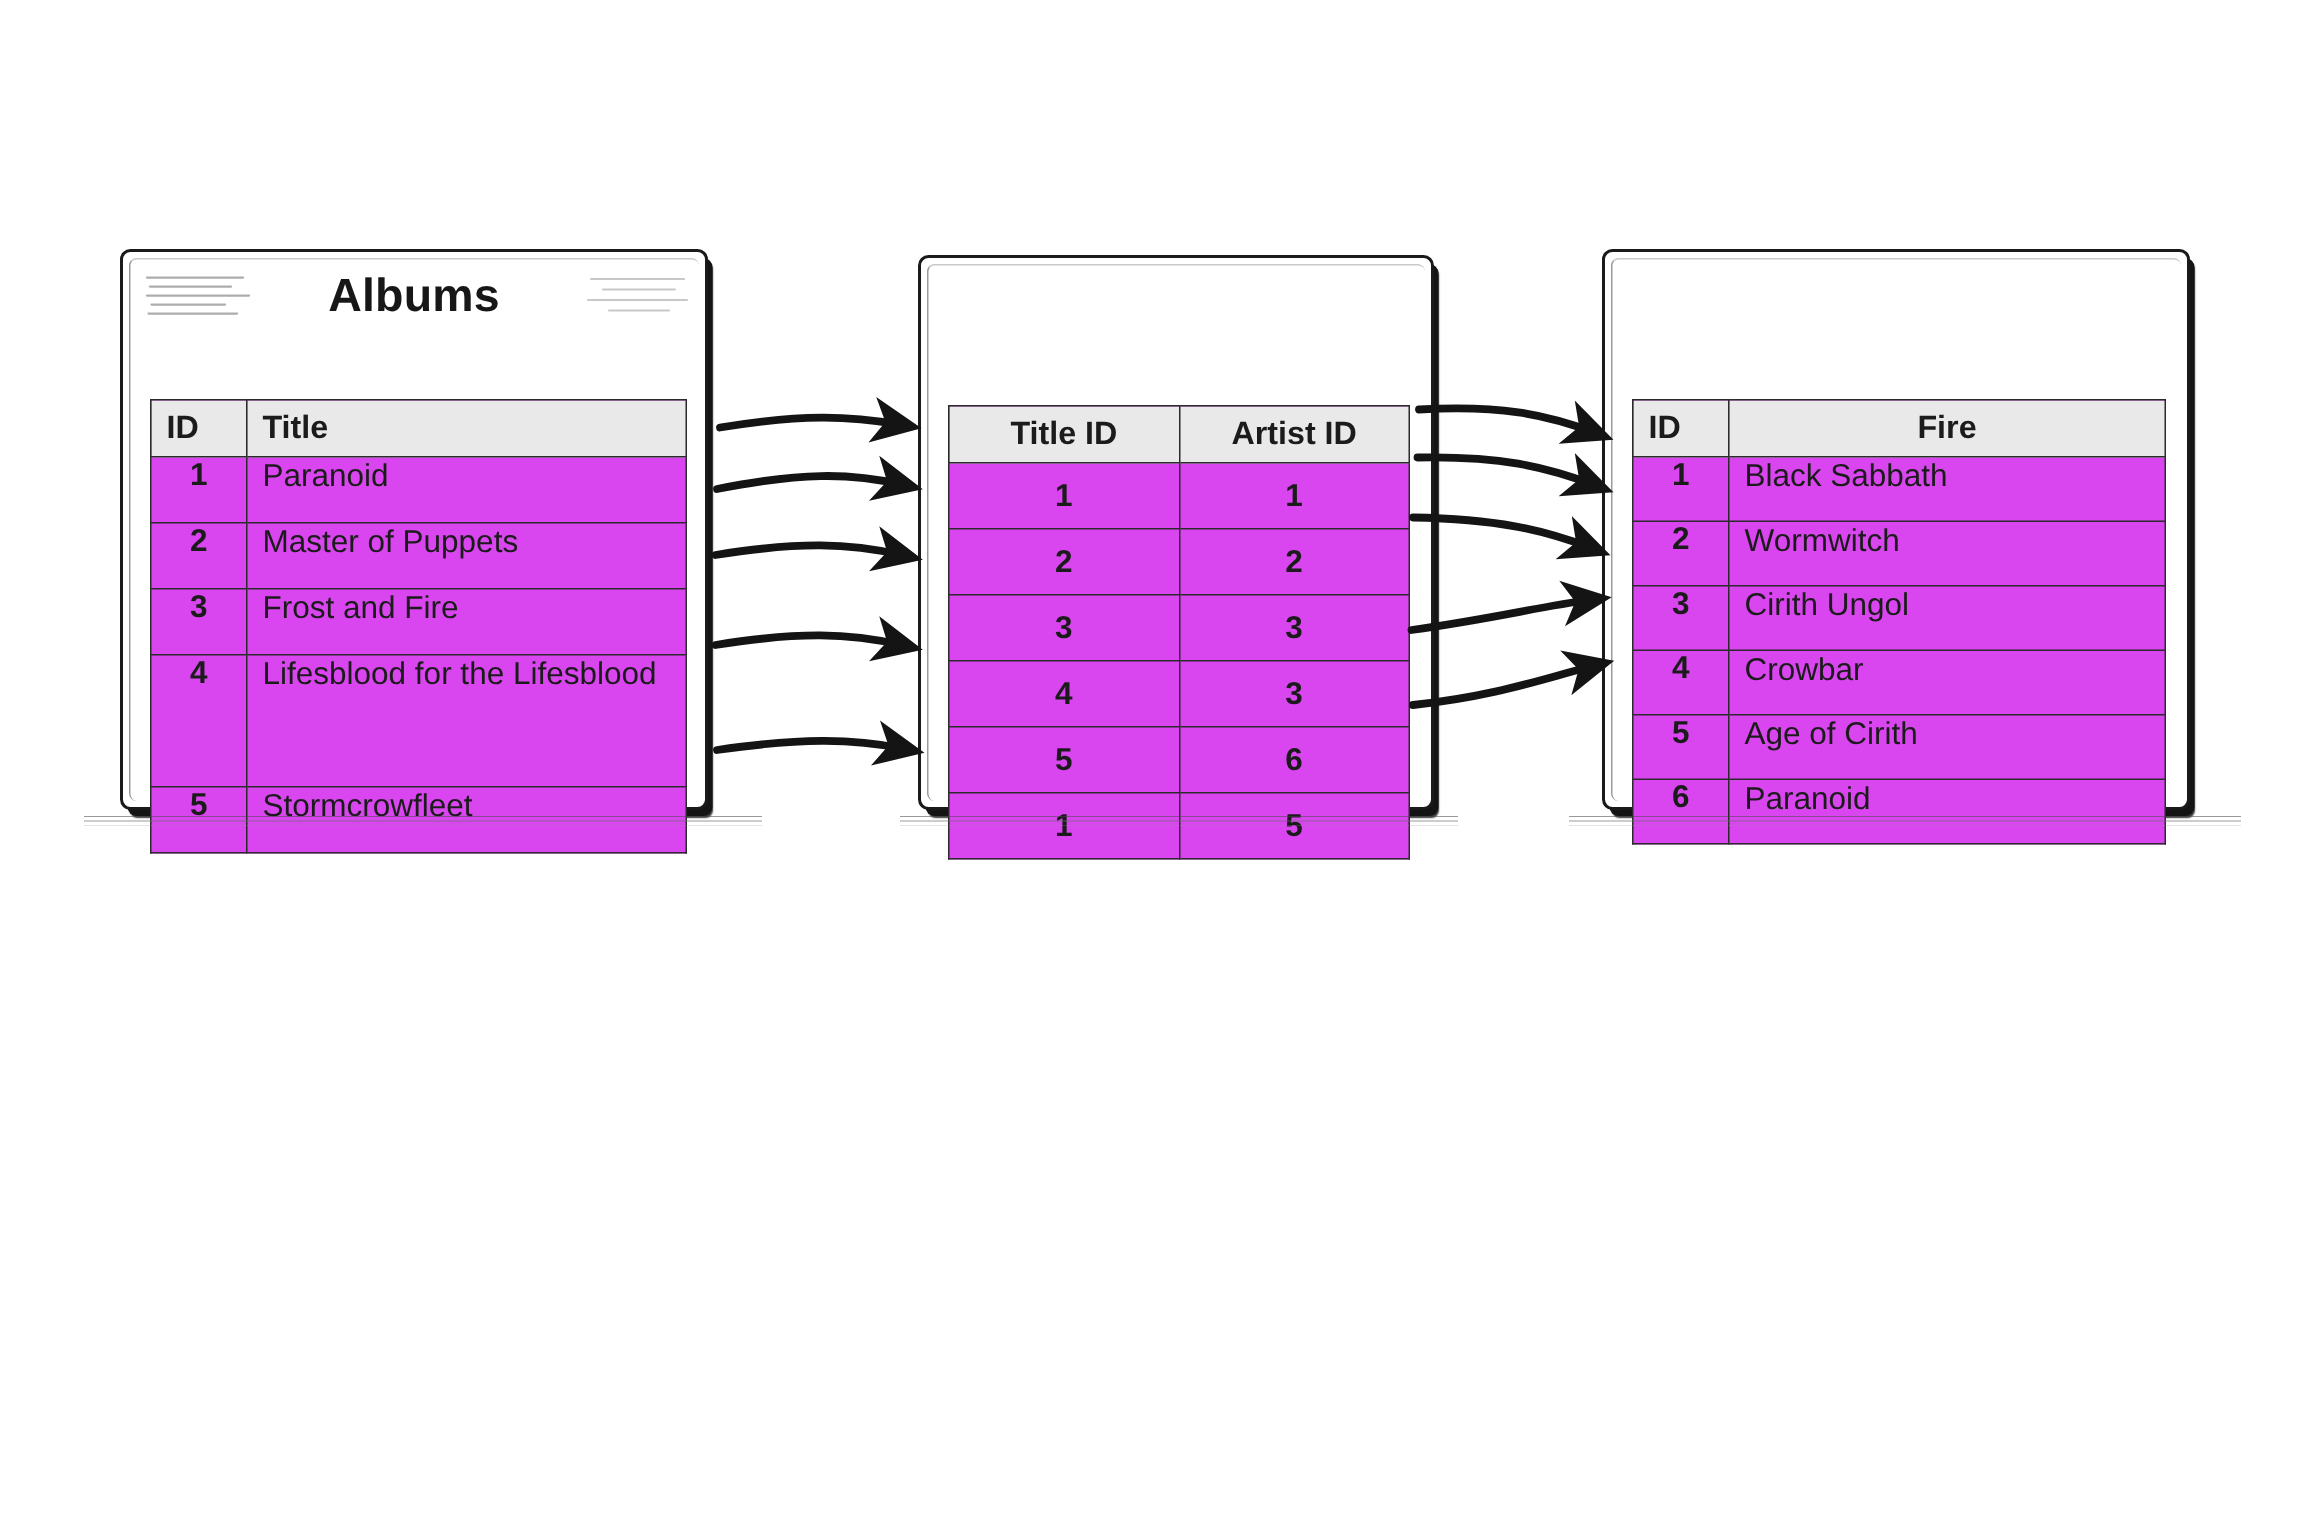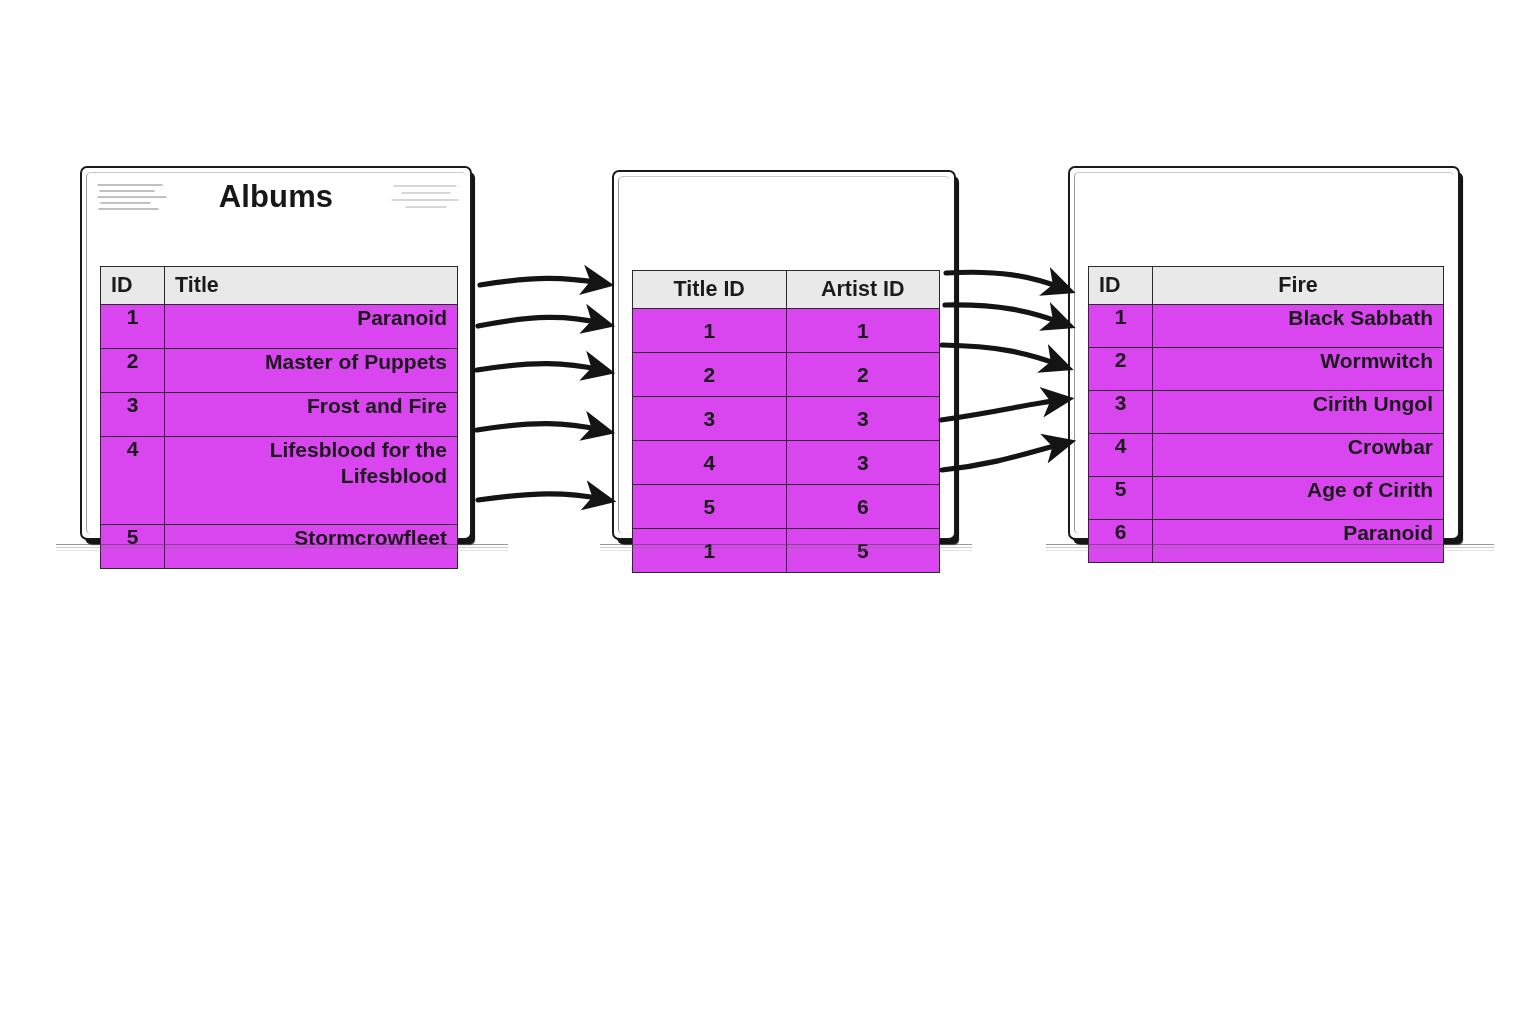--- a/index.html
+++ b/index.html
@@ -99,21 +99,21 @@
   table.db th {
     background: #e9e9e9;
     font-weight: bold;
     font-size: 21.5px;
     height: 38px;
   }
   table.db td { height: 44px; }
 
   .c-id   { text-align: center; font-weight: 600; vertical-align: top; padding-top: 9px; }
   .c-idh  { text-align: left; }
-  .c-txt  { text-align: right; vertical-align: top; padding-top: 9px; line-height: 1.22; font-weight: bold; }
+  .c-txt  { text-align: left; vertical-align: top; padding-top: 9px; line-height: 1.22; }
   .c-num  { text-align: center; font-weight: 600; }
   .c-numh { text-align: center; }
 
   
   #arrows {
     position: absolute;
     inset: 0;
     pointer-events: none;
   }
 </style>

